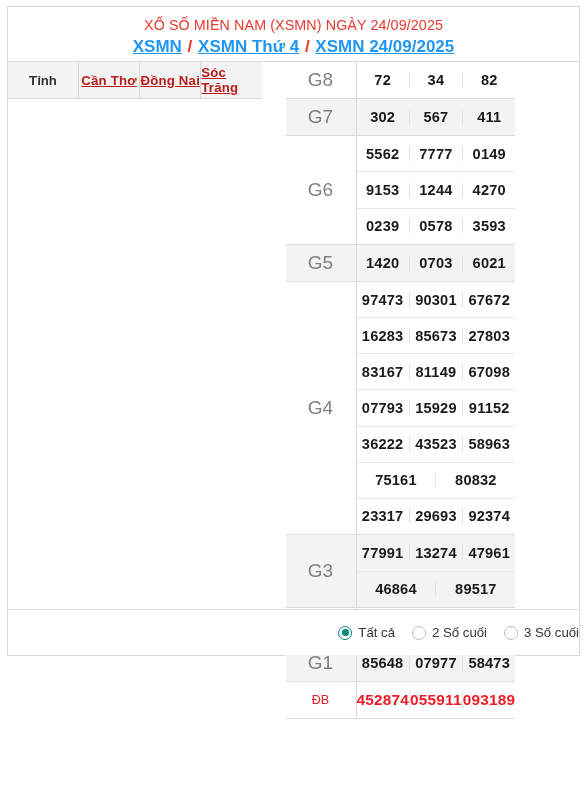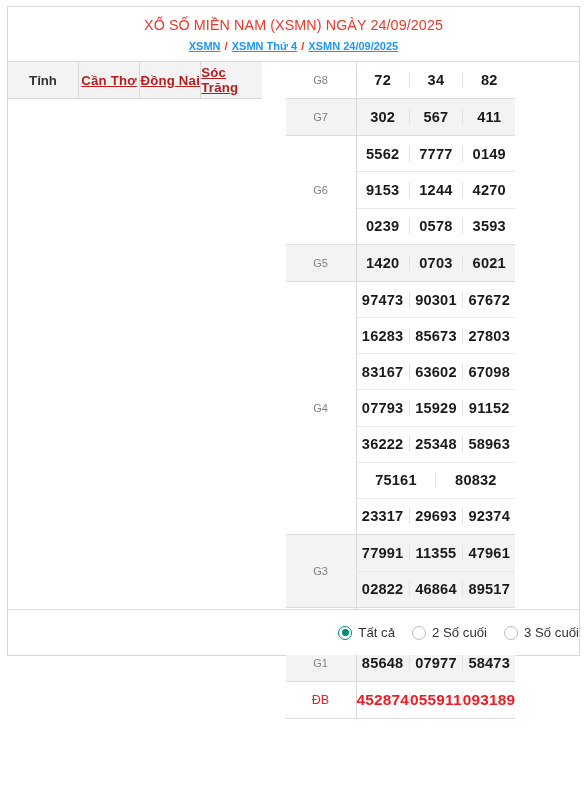--- a/index.html
+++ b/index.html
@@ -39,21 +39,21 @@
   }
   .head-title {
     color: #e8392e;
     font-size: 14.3px;
     line-height: 18px;
     letter-spacing: .1px;
     white-space: nowrap;
   }
   .crumbs {
     margin-top: 5px;
-    font-size: 11px;
+    font-size: 17px;
     line-height: 15px;
     color: #e8392e;
     white-space: nowrap;
   }
   .crumbs a {
     color: #2196f3;
     text-decoration: underline;
     font-weight: bold;
     cursor: pointer;
   }
@@ -79,21 +79,21 @@
 
   .c-label {
     box-sizing: border-box;
     width: 71px;
     flex: 0 0 71px;
     display: flex;
     align-items: center;
     justify-content: center;
     border-right: 1px solid #d8d8d8;
     color: #808080;
-    font-size: 11px;
+    font-size: 19px;
   }
   .c-val {
     box-sizing: border-box;
     flex: 1 1 0;
     display: flex;
     align-items: center;
     justify-content: center;
     border-right: 1px solid #e3e3e3;
     font-size: 14.6px;
     font-weight: bold;
@@ -280,54 +280,53 @@
                 <div class="c-val">90301</div>
                 <div class="c-val">67672</div>
               </div>
               <div class="subrow">
                 <div class="c-val">16283</div>
                 <div class="c-val">85673</div>
                 <div class="c-val">27803</div>
               </div>
               <div class="subrow">
                 <div class="c-val">83167</div>
-                <div class="c-val">63602</div>
+                <div class="c-val">81149</div>
                 <div class="c-val">67098</div>
               </div>
               <div class="subrow">
                 <div class="c-val">07793</div>
                 <div class="c-val">15929</div>
                 <div class="c-val">91152</div>
               </div>
               <div class="subrow">
                 <div class="c-val">36222</div>
-                <div class="c-val">25348</div>
+                <div class="c-val">43523</div>
                 <div class="c-val">58963</div>
               </div>
               <div class="subrow">
                 <div class="c-val">75161</div>
                 <div class="c-val">80832</div>
               </div>
               <div class="subrow">
                 <div class="c-val">23317</div>
                 <div class="c-val">29693</div>
                 <div class="c-val">92374</div>
               </div>
             </div>
           </div>
           <div class="group bg-gray" style="height: 72px;">
             <div class="c-label">G3</div>
             <div class="group-rows">
               <div class="subrow">
                 <div class="c-val">77991</div>
-                <div class="c-val">11355</div>
+                <div class="c-val">13274</div>
                 <div class="c-val">47961</div>
               </div>
               <div class="subrow">
-                <div class="c-val">02822</div>
                 <div class="c-val">46864</div>
                 <div class="c-val">89517</div>
               </div>
             </div>
           </div>
           <div class="group bg-white" style="height: 36px;">
             <div class="c-label">G2</div>
             <div class="group-rows">
               <div class="subrow">
                 <div class="c-val">25810</div>

